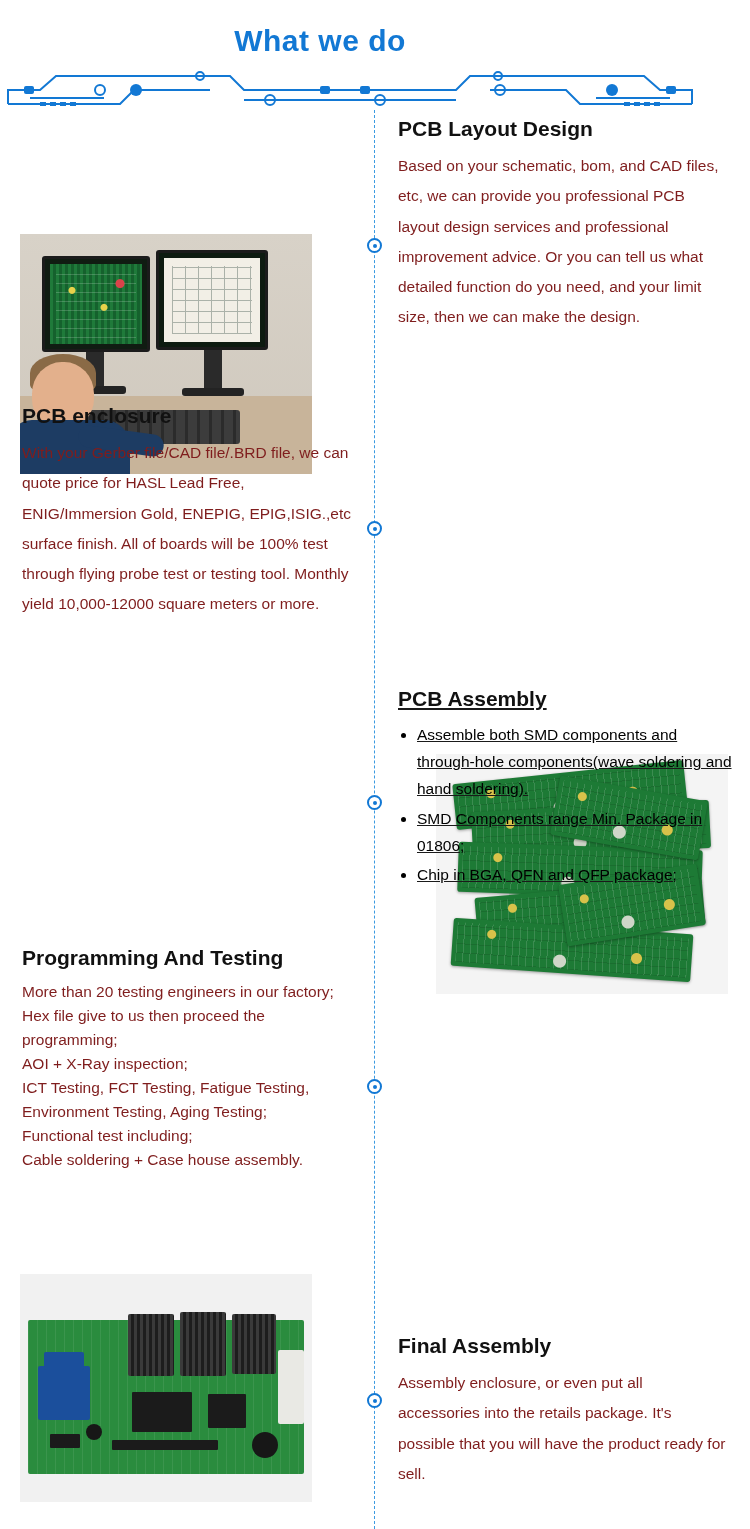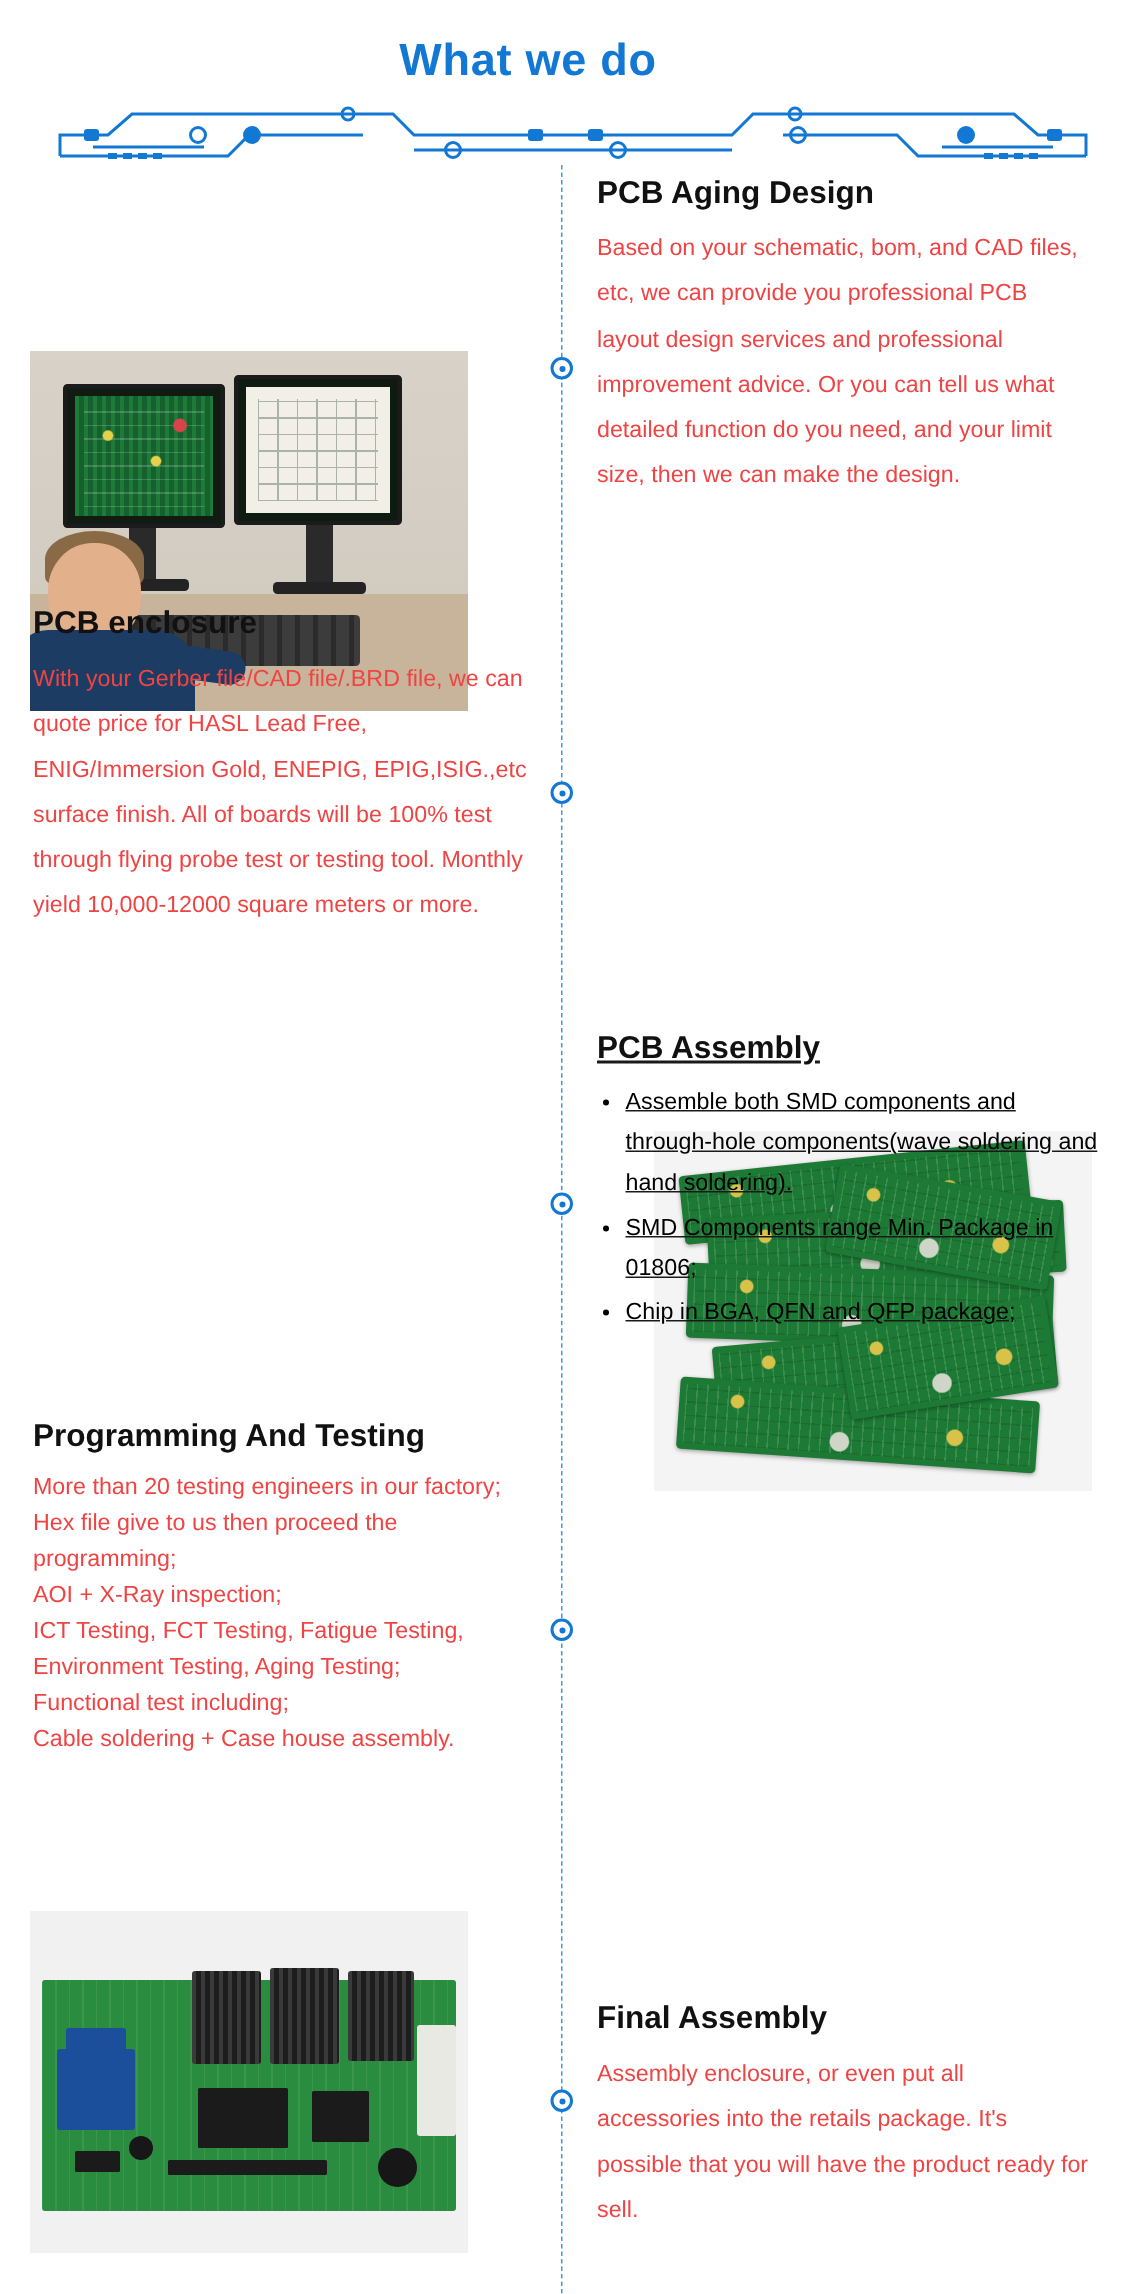--- a/index.html
+++ b/index.html
@@ -15,21 +15,20 @@
     font-family: "Liberation Sans", sans-serif;
     color: #1a1a1a;
     overflow: hidden;
   }
 
   
   .header {
     width: 640px;
     padding-top: 24px;
     text-align: center;
-    margin-left: 32px;
   }
   .header h1 {
     margin: 0;
     font-size: 30px;
     font-weight: bold;
     color: #1278d4;
     letter-spacing: 0.5px;
   }
   .circuit-strip {
     width: 700px;
@@ -73,21 +72,21 @@
   .title {
     font-size: 21px;
     font-weight: bold;
     color: #111111;
     margin: 0 0 10px 0;
     line-height: 1.2;
   }
   .body-text {
     font-size: 15.5px;
     line-height: 1.95;
-    color: #ef4444;
+    color: #7f1d1d;
     margin: 0;
     white-space: pre-line;
   }
   .body-text.tight {
     line-height: 1.55;
   }
 
   ul.bullets {
     margin: 0;
     padding-left: 19px;
@@ -236,21 +235,21 @@
     <div class="p1-baseR"></div>
   <div class="p1-desk"></div>
   <div class="p1-kbd"></div>
   <div class="p1-hair"></div>
   <div class="p1-head"></div>
   <div class="p1-body"></div>
   <div class="p1-arm"></div>
 </div>
 
 <div class="block" style="left:398px; top:116px; width:332px;">
-  <div class="title">PCB Aging Design</div>
+  <div class="title">PCB Layout Design</div>
   <p class="body-text">Based on your schematic, bom, and CAD files, etc, we can provide you professional PCB layout design services and professional improvement advice. Or you can tell us what detailed function do you need, and your limit size, then we can make the design.</p>
 </div>
 
 <div class="block" style="left:22px; top:403px; width:330px;">
   <div class="title">PCB enclosure</div>
   <p class="body-text">With your Gerber file/CAD file/.BRD file, we can quote price for HASL Lead Free, ENIG/Immersion Gold, ENEPIG, EPIG,ISIG.,etc surface finish. All of boards will be 100% test through flying probe test or testing tool. Monthly yield 10,000-12000 square meters or more.</p>
 </div>
 
 <div class="photo" style="left:436px; top:404px; width:292px; height:240px;">
   <div class="p2-bg"></div>

